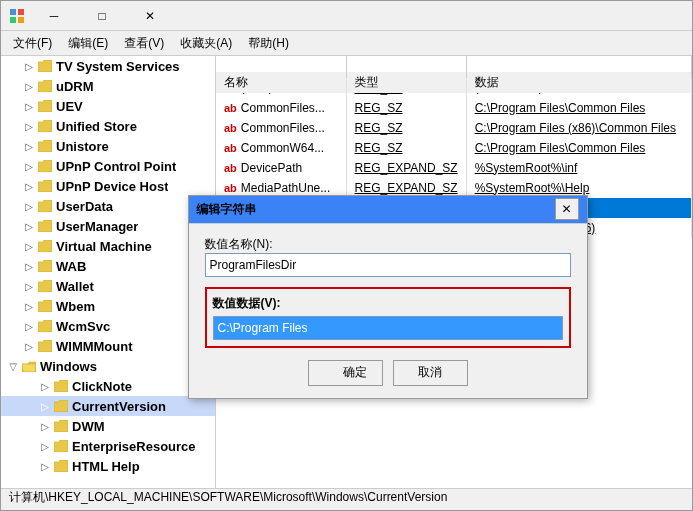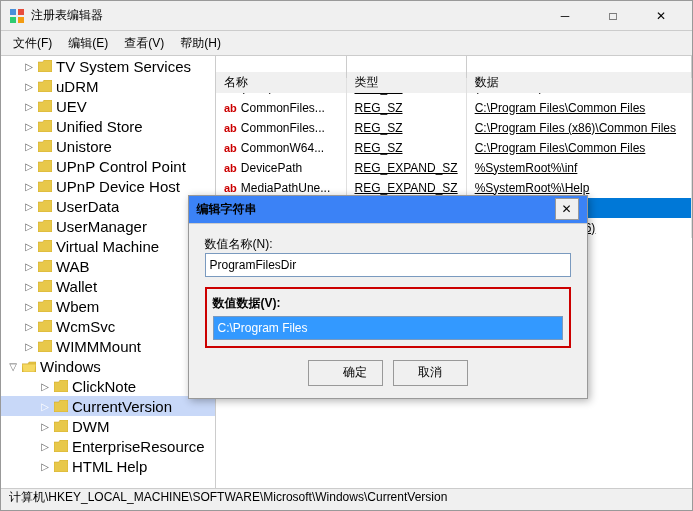--- a/index.html
+++ b/index.html
@@ -122,23 +122,24 @@
       height: 16px;
       margin-right: 3px;
       flex-shrink: 0;
       display: flex;
       align-items: center;
       justify-content: center;
     }
     .folder-icon svg { width: 14px; height: 12px; }
 
     .tree-label {
-      font-size: 15px;
+      font-size: 13px;
       overflow: hidden;
       text-overflow: ellipsis;
+      font-weight: bold;
     }
 
     
     .right-panel {
       flex: 1;
       display: flex;
       flex-direction: column;
       overflow: hidden;
     }
 
@@ -320,32 +321,32 @@
 
   <div class="title-bar">
     <div class="title-bar-icon">
       <svg width="16" height="16" viewBox="0 0 16 16">
         <rect x="1" y="1" width="6" height="6" fill="#4a90d9"></rect>
         <rect x="9" y="1" width="6" height="6" fill="#e74c3c"></rect>
         <rect x="1" y="9" width="6" height="6" fill="#2ecc71"></rect>
         <rect x="9" y="9" width="6" height="6" fill="#f39c12"></rect>
       </svg>
     </div>
-    <span class="title-bar-title">注册表编辑器</span>
     <div class="title-bar-buttons">
       <button class="title-bar-btn">─</button>
       <button class="title-bar-btn">□</button>
       <button class="title-bar-btn close">✕</button>
     </div>
   </div>
 
   <div class="menu-bar">
     <span class="menu-item">文件(F)</span>
     <span class="menu-item">编辑(E)</span>
     <span class="menu-item">查看(V)</span>
+    <span class="menu-item">收藏夹(A)</span>
     <span class="menu-item">帮助(H)</span>
   </div>
 
   <div class="main-content">
 
     <div class="sidebar">
 
       <div class="tree-item" style="padding-left:20px;">
         <div class="tree-expand">▷</div>
         <div class="folder-icon">

